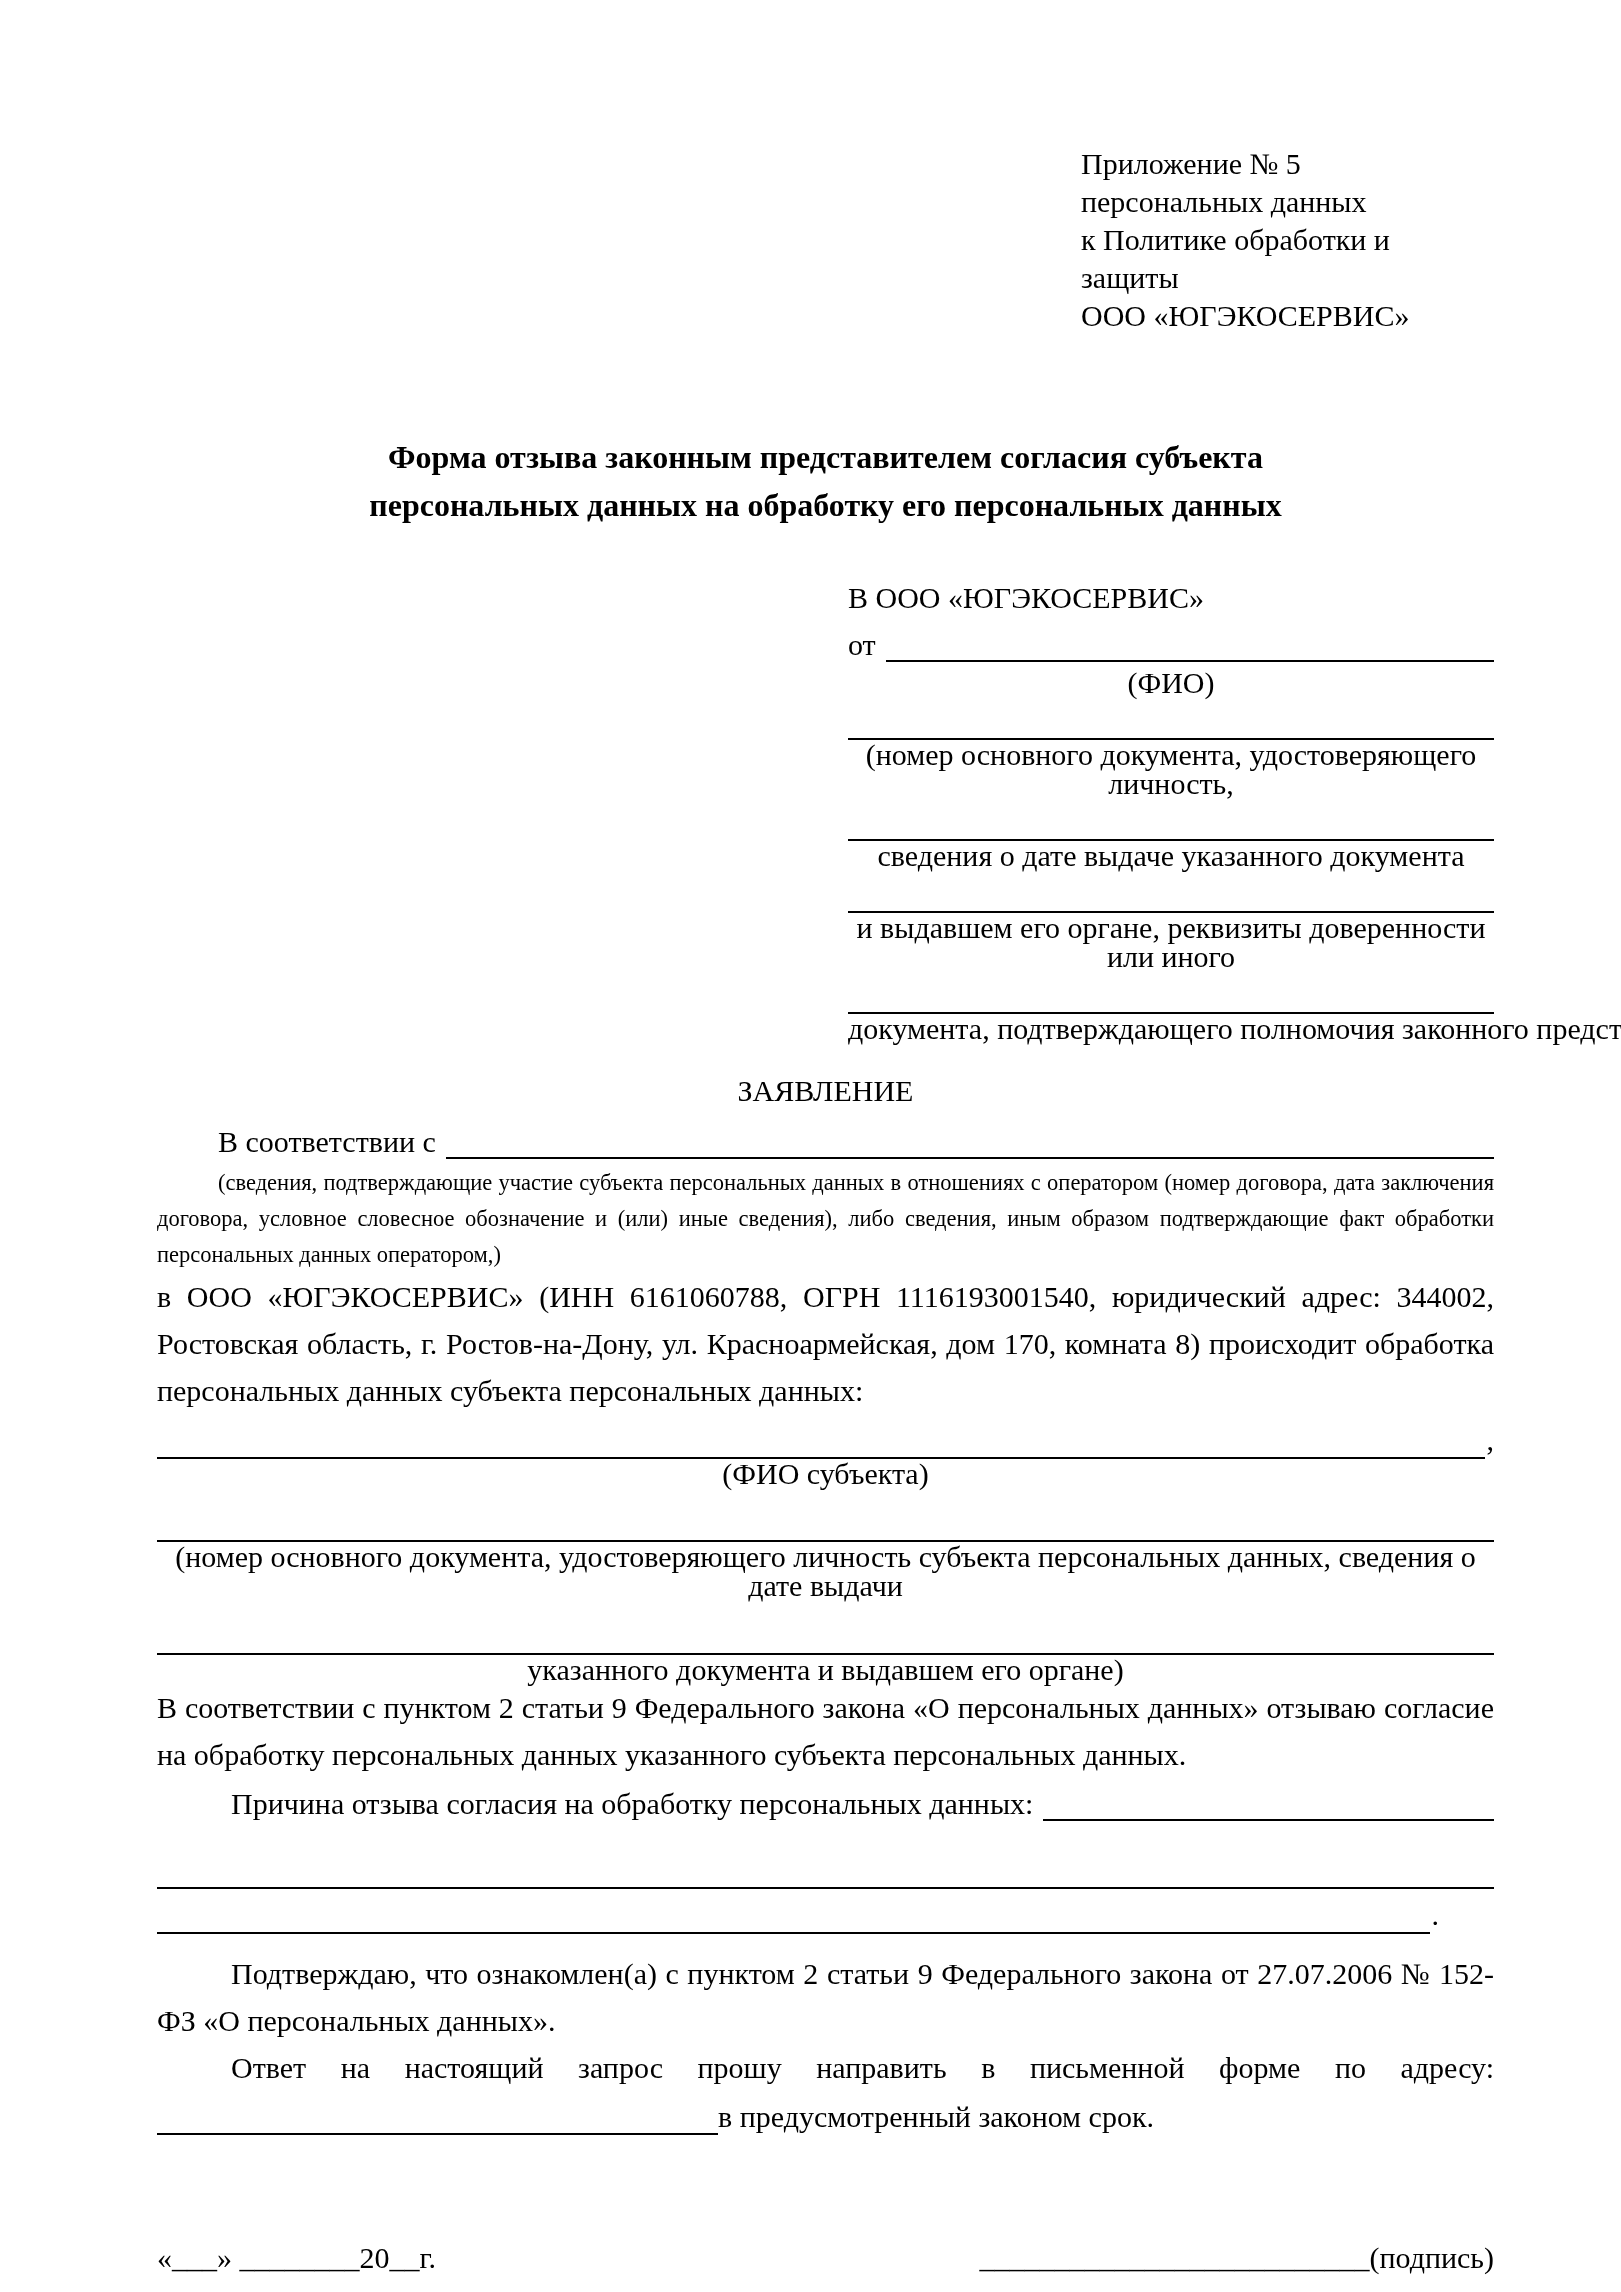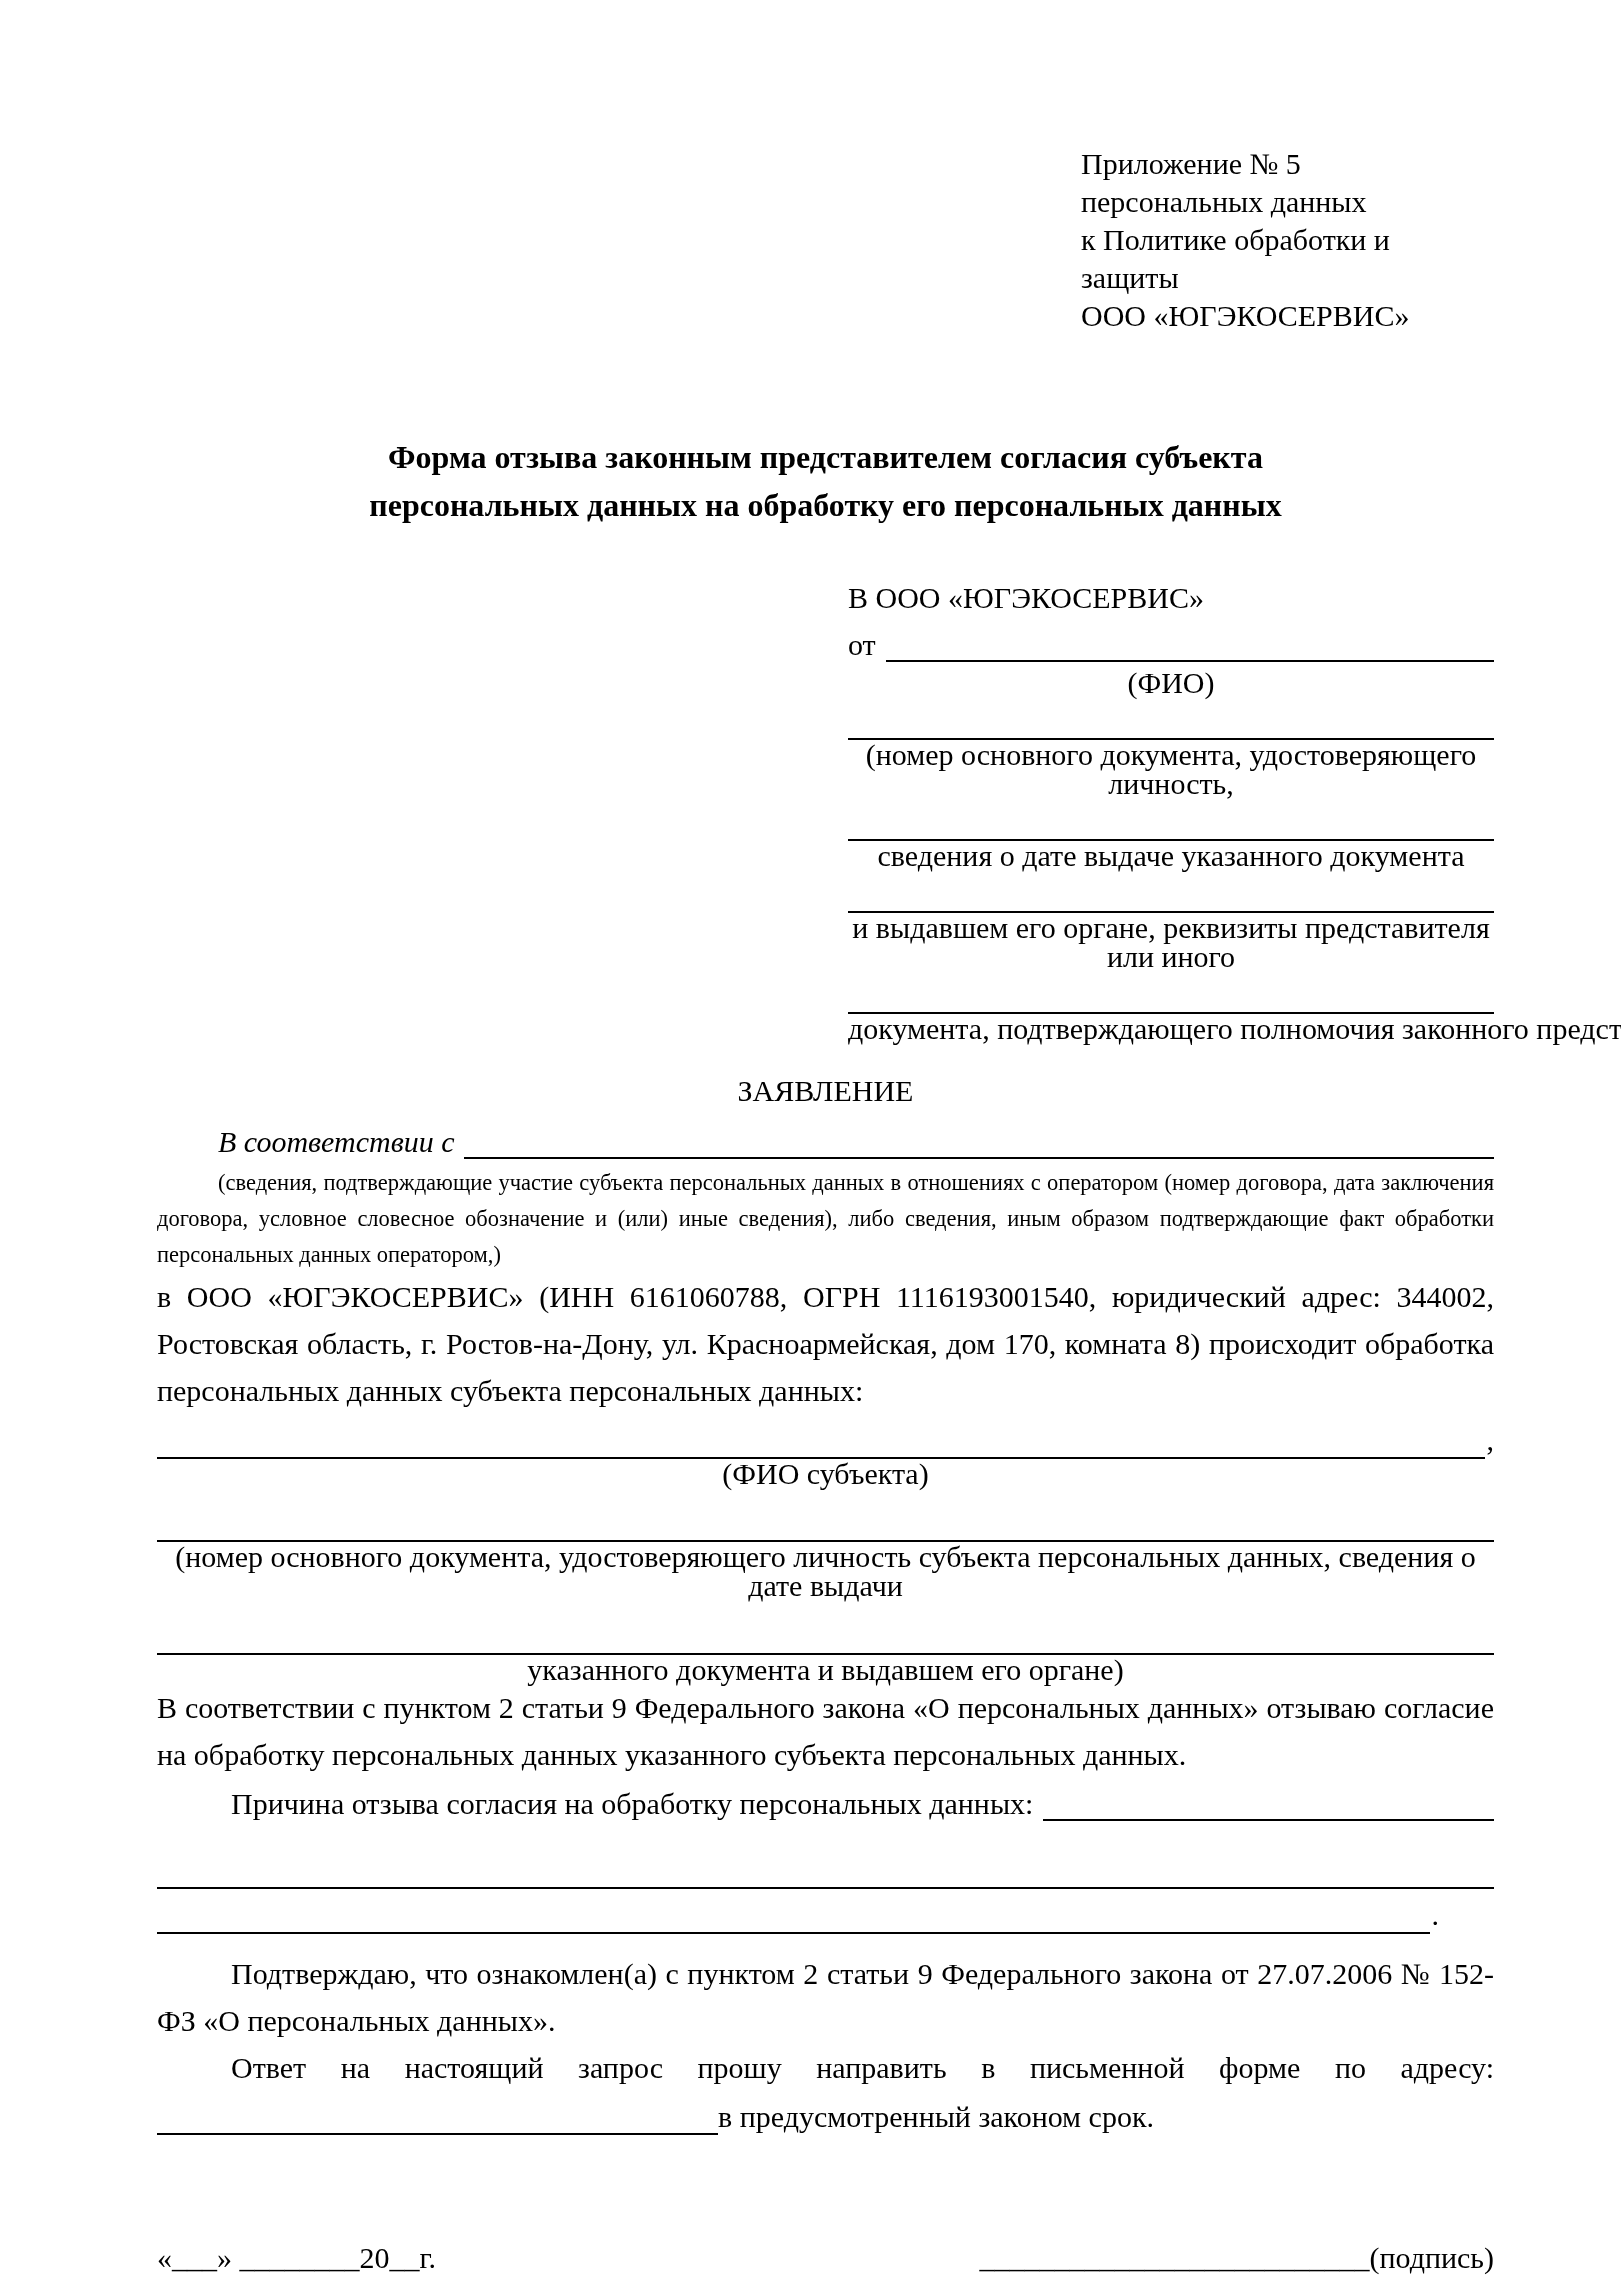--- a/index.html
+++ b/index.html
@@ -20,21 +20,21 @@
   }
   .addressee { margin-top:45px; margin-left:691px; }
   .flex-line { display:flex; align-items:flex-end; height:47px; }
   .fill { flex:1; border-bottom:2.9px solid #000; margin-left:9.8px; margin-bottom:5.9px; }
   .caption { font-size:30px; line-height:29px; text-align:center; }
   .nowrap { white-space:nowrap; }
   .blank { border-bottom:2.9px solid #000; height:39px; }
   .addressee .blank { height:41px; }
   .statement-heading { text-align:center; margin-top:23.5px; }
   .opening { display:flex; align-items:flex-end; height:49px; margin-top:2px; }
-  .opening .label { padding-left:61px; white-space:nowrap;font-style:italic; }
+  .opening .label { padding-left:61px; white-space:nowrap; }
   .small-note { font-size:22.5px; line-height:36px; text-align:justify; text-indent:61px; }
   .para { text-align:justify; }
   .para.indent { text-indent:74px;margin-top:16px; }
   .suffix-row { display:flex; align-items:flex-end; }
   .suffix-row .blank { flex:1; height:43px; }
   .suffix { line-height:39px; padding-left:2px; }
   .pair { margin-top:13.7px; }
   .reason-row { display:flex; align-items:flex-end; height:49px;text-align:center; }
   .reason-row .label { padding-left:74px; white-space:nowrap; }
   .reply-line1 { text-align:justify; text-align-last:justify; text-indent:74px; }
@@ -69,21 +69,21 @@
     </div>
     <div class="caption">(ФИО)</div>
 
     <div class="blank"></div>
     <div class="caption">(номер основного документа, удостоверяющего личность,</div>
 
     <div class="blank"></div>
     <div class="caption">сведения о дате выдаче указанного документа</div>
 
     <div class="blank"></div>
-    <div class="caption">и выдавшем его органе, реквизиты представителя или иного</div>
+    <div class="caption">и выдавшем его органе, реквизиты доверенности или иного</div>
 
     <div class="blank"></div>
     <div class="caption nowrap">документа, подтверждающего полномочия законного представителя)</div>
   </div>
 
   <div class="statement-heading">ЗАЯВЛЕНИЕ</div>
 
   <div class="opening">
     <span class="label">В соответствии с</span>
     <span class="fill"></span>

